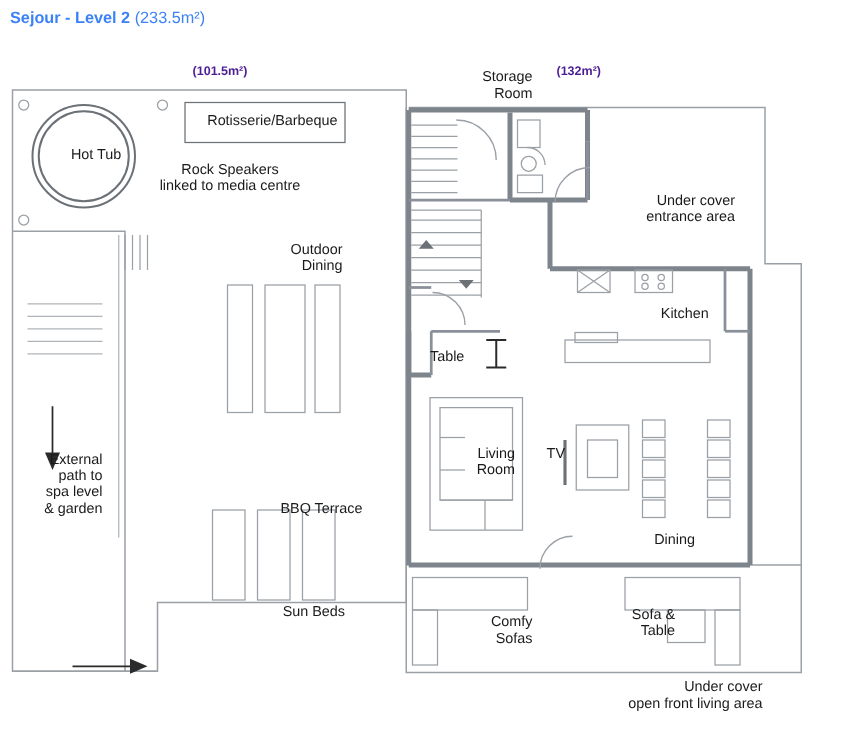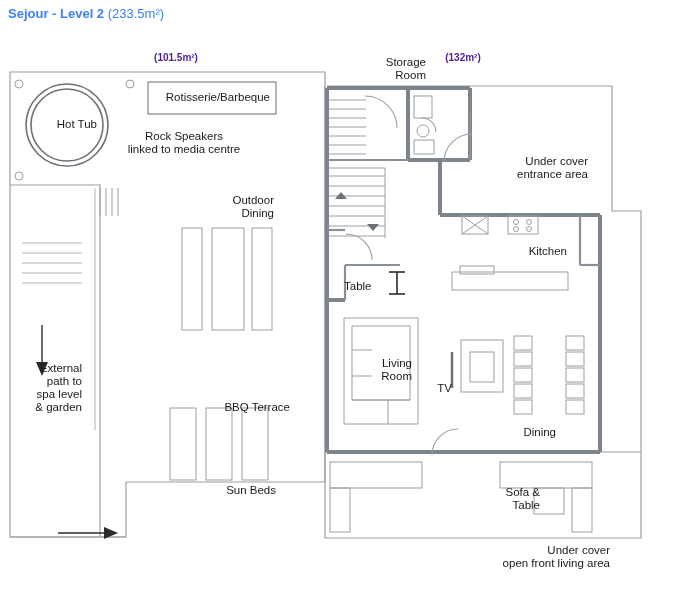--- a/index.html
+++ b/index.html
@@ -274,22 +274,24 @@
 path to
 spa level
 &amp; garden</div>
 
   <div class="lbl" style="left:346px; top:56px; width:80px;">Storage
 Room</div>
   <div class="lbl" style="left:478px; top:155px; width:110px;">Under cover
 entrance area</div>
   <div class="lbl" style="left:487px; top:245px; width:80px;">Kitchen</div>
   <div class="lbl" style="left:344px; top:280px; width:42px; text-align:left;">Table</div>
-  <div class="lbl" style="left:428px; top:382px; width:24px;">TV</div>
+  <div class="lbl" style="left:428px; top:357px; width:24px;">TV</div>
   <div class="lbl" style="left:356px; top:357px; width:56px;">Living
 Room</div>
   <div class="lbl" style="left:490px; top:426px; width:66px;">Dining</div>
+  <div class="lbl" style="left:352px; top:492px; width:74px;">Comfy
+Sofas</div>
   <div class="lbl" style="left:474px; top:486px; width:66px;">Sofa &amp;
 Table</div>
   <div class="lbl" style="left:370px; top:544px; width:240px;">Under cover
 open front living area</div>
 
 </div>
 
 </body></html>

